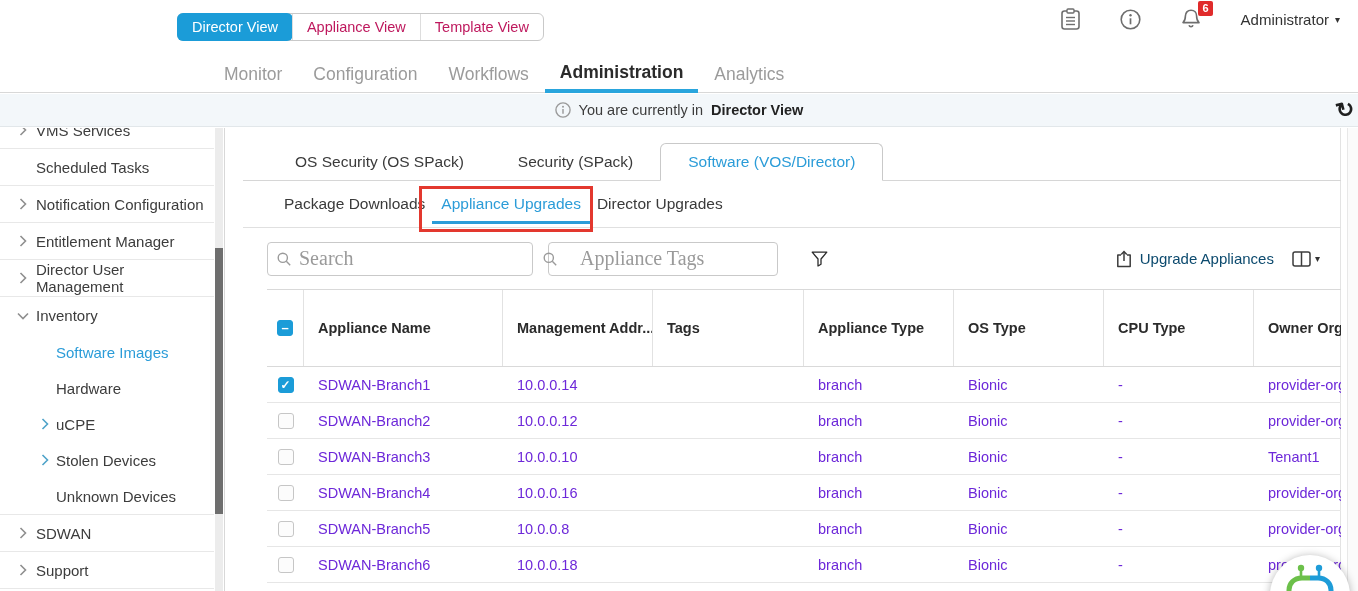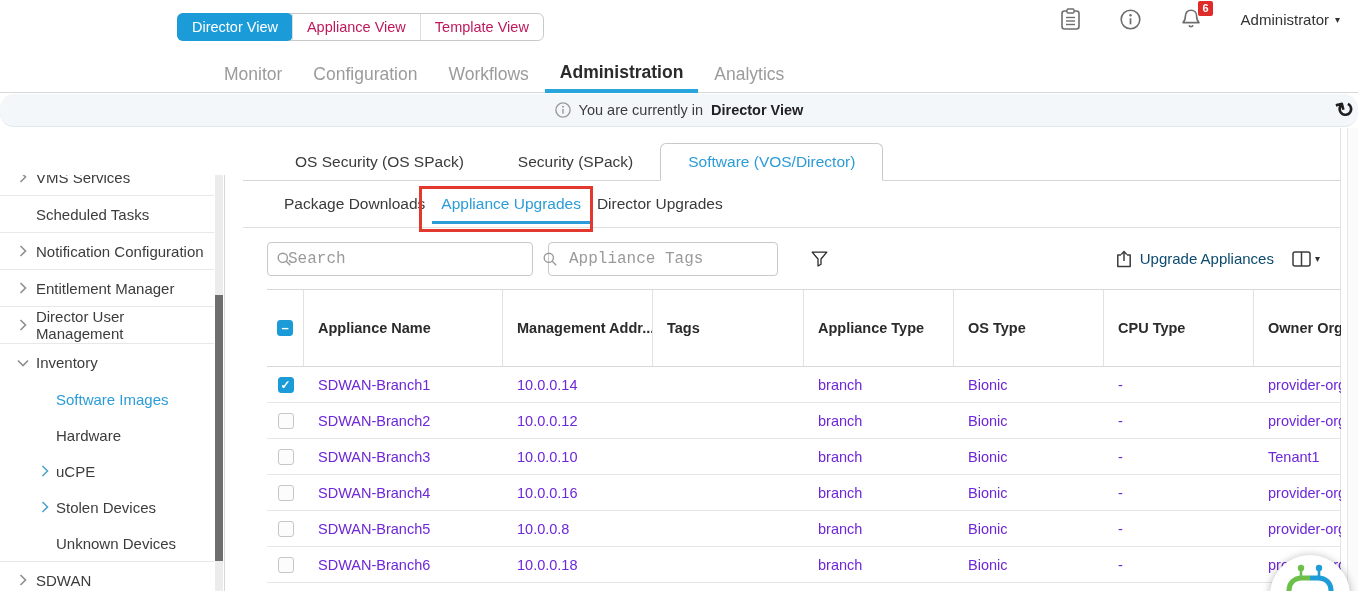--- a/index.html
+++ b/index.html
@@ -19,26 +19,26 @@
   .hdr-icon{position:relative;display:inline-flex;cursor:pointer;}
   .badge{position:absolute;top:-7px;right:-12px;background:#e02b2b;color:#fff;font-size:11px;font-weight:bold;
     padding:1px 4px;border-radius:2px;line-height:13px;}
   .user-menu{display:flex;align-items:center;gap:6px;font-size:15px;color:#333;cursor:pointer;}
   .caret{font-size:10px;color:#333;}
   .main-nav{position:absolute;left:176px;top:55px;height:38px;display:flex;gap:31px;margin-left:48px;}
   .nav-item{display:flex;align-items:center;font-size:17.5px;color:#9b9b9b;cursor:pointer;}
   .nav-item.active{color:#2b2b2b;font-weight:bold;border-bottom:4px solid #29a5dd;padding:0 15px;margin:0 -15px;}
   
   .notice{position:absolute;top:94px;left:0;right:0;height:33px;background:#f3f7fa;border-bottom:1px solid #e2e7ea;
-    display:flex;align-items:center;justify-content:center;gap:8px;font-size:14.5px;color:#3c3c3c;border-radius:14px;}
+    display:flex;align-items:center;justify-content:center;gap:8px;font-size:14.5px;color:#3c3c3c;}
   .notice b{font-weight:bold;color:#222;}
   .refresh-btn{position:absolute;right:4px;top:3px;font-size:22px;font-weight:bold;color:#1f1f1f;cursor:pointer;
     transform:rotate(-15deg);}
   
-  .sidebar{position:absolute;top:128px;left:0;width:225px;bottom:0;background:#fff;border-right:1px solid #d8d8d8;overflow:hidden;margin-top:47px;}
+  .sidebar{position:absolute;top:128px;left:0;width:225px;bottom:0;background:#fff;border-right:1px solid #d8d8d8;overflow:hidden;}
   .side-list{position:absolute;top:-16px;left:0;right:10px;}
   .side-item{height:37px;display:flex;align-items:center;padding-left:17px;font-size:15px;color:#3c3c3c;
     border-bottom:1px solid #e8e8e8;cursor:pointer;gap:7px;}
   .side-item.no-border{border-bottom:none;}
   .side-sub{border-bottom:1px solid #e8e8e8;}
   .side-subitem{height:36px;display:flex;align-items:center;padding-left:39px;font-size:15px;color:#3c3c3c;cursor:pointer;gap:5px;}
   .side-subitem.active{color:#2b9cd8;}
   .chev{display:inline-flex;width:12px;justify-content:center;}
   .side-scrollbar{position:absolute;top:0;right:1px;width:8px;bottom:0;background:#ececec;}
   .side-thumb{position:absolute;top:120px;width:8px;height:266px;background:#6e6e6e;cursor:grab;}
@@ -52,22 +52,22 @@
   .subtabs{position:absolute;left:0;right:17px;top:53px;height:47px;border-bottom:1px solid #e0e0e0;display:flex;align-items:center;
     padding-left:41px;gap:16px;font-size:15.5px;color:#3a3a3a;}
   .subtab{position:relative;height:100%;display:flex;align-items:center;cursor:pointer;white-space:nowrap;}
   .subtab.active{color:#2b9cd8;}
   .subtab.active::after{content:"";position:absolute;left:-9px;right:-9px;bottom:3px;height:3px;background:#2b9cd8;}
   .subtab.annotated::before{content:"";position:absolute;left:-22px;right:-12px;top:5px;bottom:-5px;border:3px solid #e3382e;}
   
   .toolbar{position:absolute;left:0;right:17px;top:100px;height:61px;display:flex;align-items:center;padding:0 21px 0 24px;}
   .search-wrap{position:relative;}
   .search-wrap svg{position:absolute;left:10px;top:10px;}
-  .search-input{height:34px;border:1px solid #c9c9c9;border-radius:4px;font-size:16px;padding:0 10px 0 20px;
-    color:#333;font-family:Liberation Mono, monospace;outline:none;}
+  .search-input{height:34px;border:1px solid #c9c9c9;border-radius:4px;font-size:20px;padding:0 10px 0 31px;
+    color:#333;font-family:Liberation Serif, serif;outline:none;}
   .search-input::placeholder{color:#9a9a9a;}
   .inp-search{width:266px;}
   .inp-tags{width:230px;margin-left:15px;}
   .filter-btn{margin-left:33px;display:inline-flex;cursor:pointer;}
   .toolbar-right{margin-left:auto;display:flex;align-items:center;gap:18px;}
   .upgrade-btn{display:flex;align-items:center;gap:8px;font-size:15px;color:#0c4a6e;cursor:pointer;white-space:nowrap;}
   .columns-btn{display:flex;align-items:center;gap:4px;cursor:pointer;}
   
   .table{position:absolute;left:24px;right:17px;top:161px;bottom:0;}
   .t-header{display:flex;height:78px;border-top:1px solid #d9d9d9;border-bottom:1px solid #d9d9d9;}

